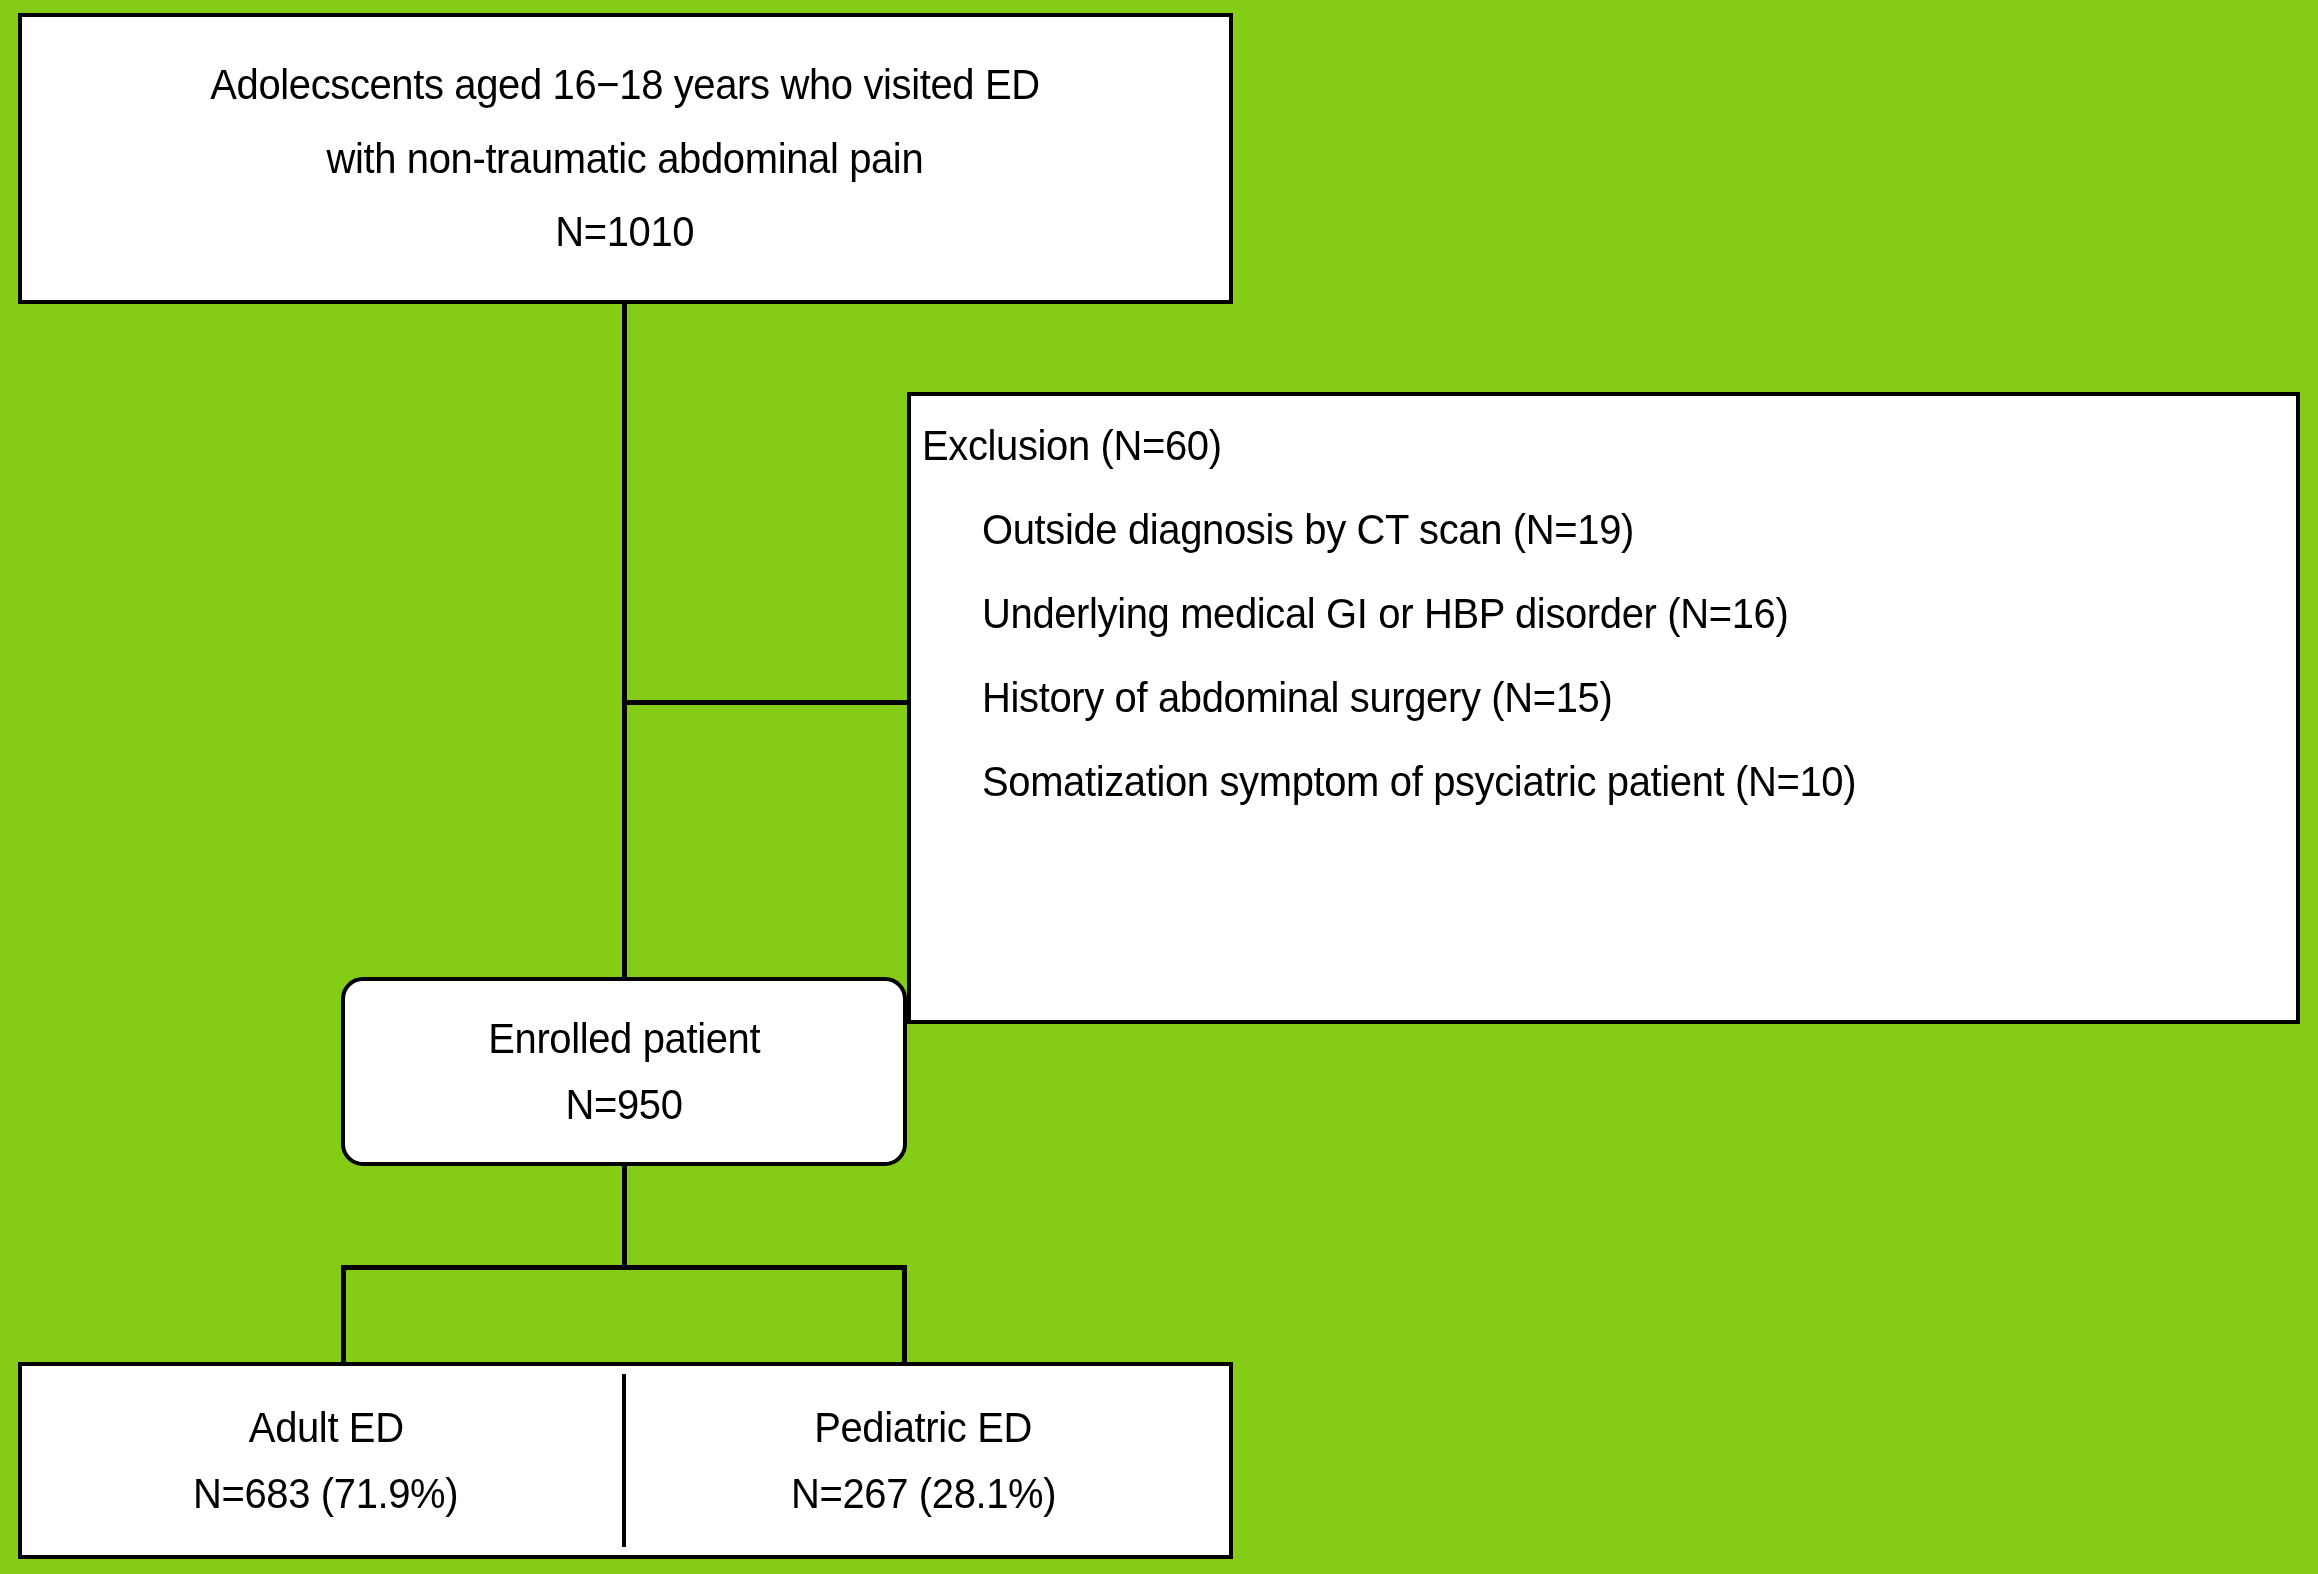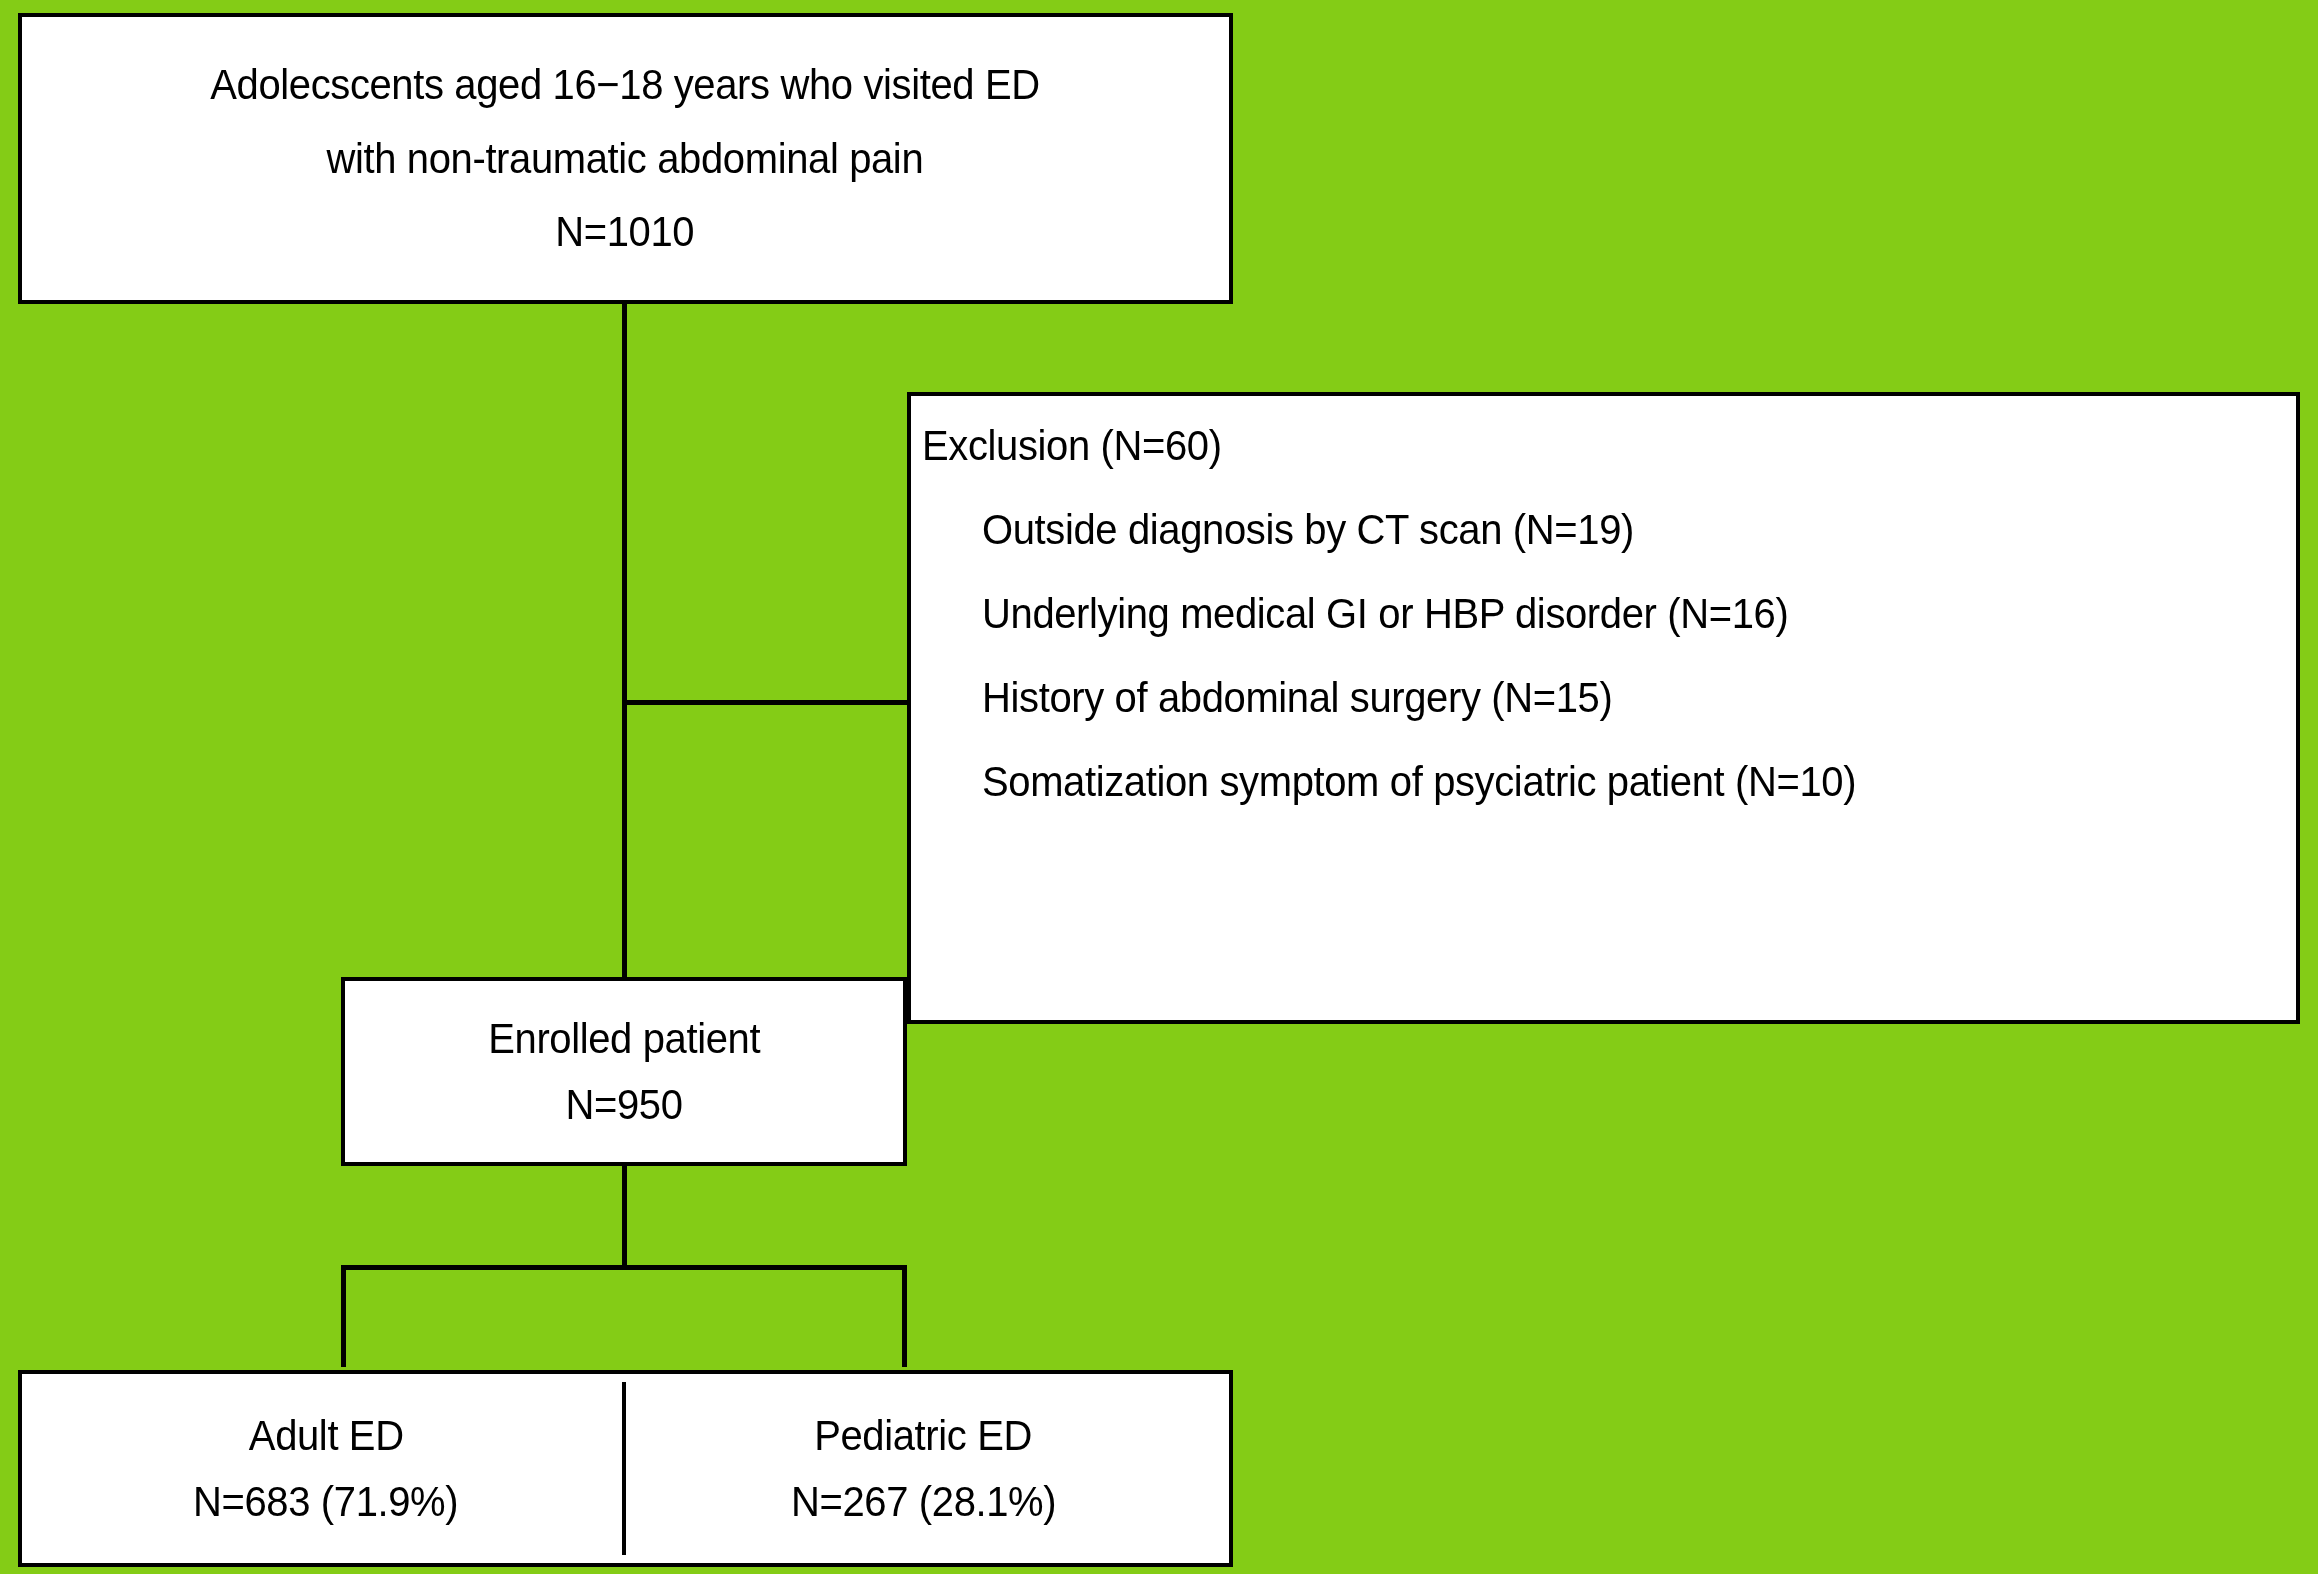--- a/index.html
+++ b/index.html
@@ -84,34 +84,34 @@
     transform-origin: left center;
     margin: 41px 0 0 60px;
   }
 
   
   #box-enrolled {
     left: 341px;
     top: 977px;
     width: 566px;
     height: 189px;
+    border-radius: 22px;
   }
   #box-enrolled .node-line { margin: 11.2px 0; }
 
   
   #box-groups {
     left: 17.5px;
     top: 1362px;
     width: 1215px;
     height: 197px;
     flex-direction: row;
     align-items: stretch;
     justify-content: flex-start;
     padding: 8px;
-    margin-top: 8px;
   }
   .group-cell {
     box-sizing: border-box;
     display: flex;
     flex-direction: column;
     align-items: center;
     justify-content: center;
     text-align: center;
   }
   #group-adult {

